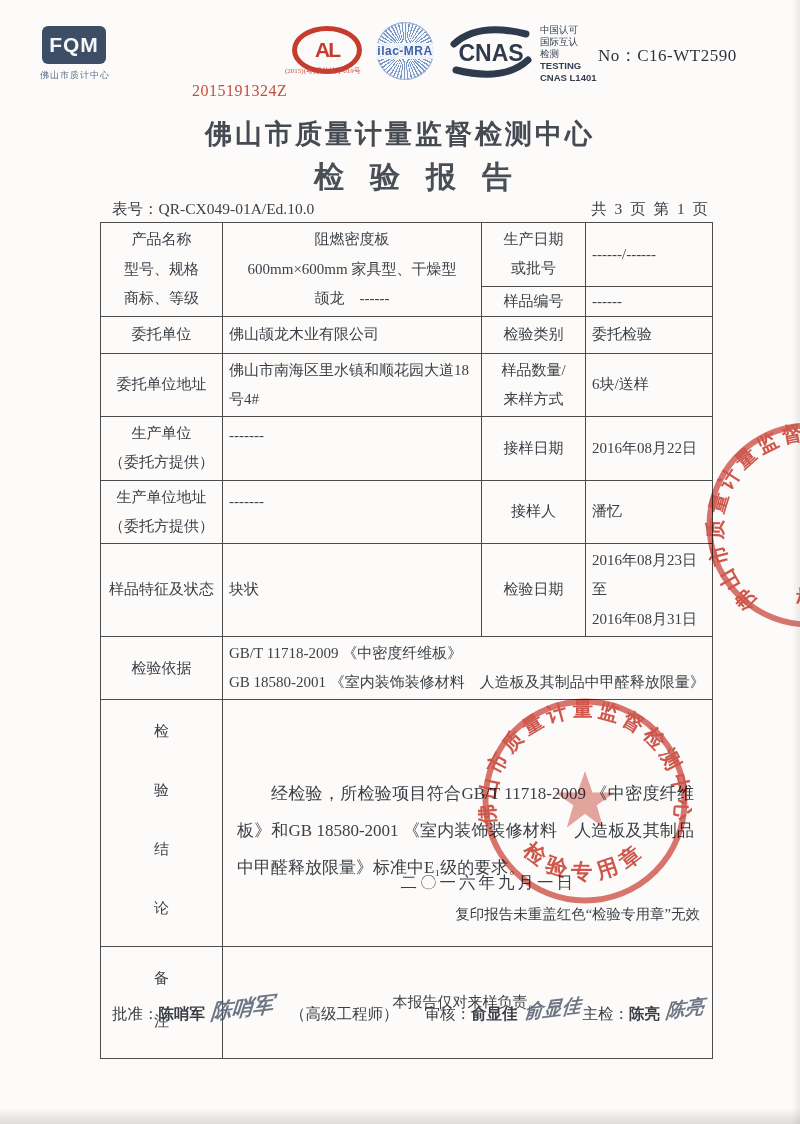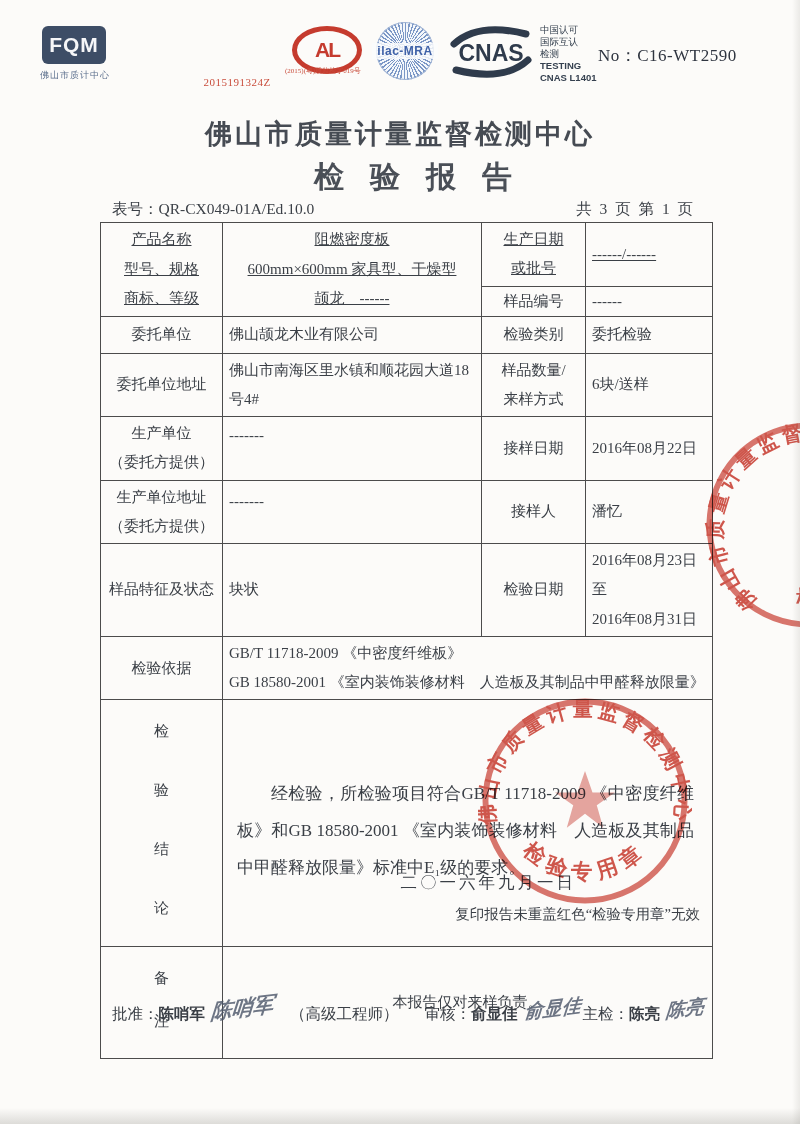--- a/index.html
+++ b/index.html
@@ -22,22 +22,22 @@
   .fqm{position:absolute;left:42px;top:26px;width:64px;height:38px;
     background:#3d4d66;border-radius:6px;display:flex;align-items:center;justify-content:center;}
   .fqm span{color:#f5f6f8;font-weight:bold;font-size:21px;font-family:"Liberation Sans",sans-serif;letter-spacing:1px;}
   .fqm-cap{position:absolute;left:28px;top:69px;width:94px;text-align:center;
     font-size:9px;color:#5a6e8c;letter-spacing:1px;}
   .ringlogo{position:absolute;border:5px solid #c53b2e;border-radius:50%;
     display:flex;align-items:center;justify-content:center;color:#c53b2e;
     font-family:"Liberation Sans",sans-serif;font-weight:bold;}
   .cma{left:200px;top:26px;width:66px;height:38px;font-size:22px;letter-spacing:0px;}
   .cal{left:292px;top:26px;width:60px;height:38px;font-size:21px;letter-spacing:-2px;}
-  .cma-num{position:absolute;left:192px;top:76px;width:90px;text-align:center;
-    font-size:11px;color:#c94d3c;letter-spacing:0.5px;}
+  .cma-num{position:absolute;left:192px;top:82px;width:90px;text-align:center;
+    font-size:16px;color:#c94d3c;letter-spacing:0.5px;}
   .cal-cap{position:absolute;left:285px;top:66px;width:80px;text-align:left;
     font-size:7px;color:#c94d3c;}
   .ilac{position:absolute;left:376px;top:22px;width:58px;height:58px;border-radius:50%;
     background:repeating-conic-gradient(from 0deg,#7b97c6 0deg 3deg,#f4f7fb 3deg 7.5deg);
     box-shadow:inset 0 0 0 1px #9fb3d4;}
   .ilac-band{position:absolute;left:-4px;top:21px;width:66px;height:16px;
     background:rgba(250,251,253,.82);display:flex;align-items:center;justify-content:center;}
   .ilac-band span{font-size:12px;color:#3f62a8;font-weight:bold;font-family:"Liberation Sans",sans-serif;letter-spacing:0.5px;}
   .cnas{position:absolute;left:448px;top:24px;width:86px;height:56px;}
   .cnas-cap{position:absolute;left:540px;top:24px;font-family:"Liberation Sans",sans-serif;
@@ -45,30 +45,30 @@
   .cnas-cap .b{font-weight:bold;}
   .report-no{position:absolute;left:598px;top:44px;font-size:17px;color:#2f3540;letter-spacing:0.5px;text-align:center;}
 
   
   .org-title{position:absolute;left:0;top:116px;width:800px;text-align:center;
     font-size:27px;font-weight:600;color:#464b53;letter-spacing:3px;}
   .report-title{position:absolute;left:26px;top:157px;width:800px;text-align:center;
     font-size:30px;font-weight:600;color:#4a4f57;letter-spacing:26px;}
   .form-line{position:absolute;left:0;top:199px;width:800px;font-size:15.5px;color:#3a3f46;}
   .form-no{position:absolute;left:112px;}
-  .pagination{position:absolute;right:105px;letter-spacing:2px;}
+  .pagination{position:absolute;right:90px;letter-spacing:2px;}
 
   
   .tbl-wrap{position:absolute;left:100px;top:222px;width:612px;}
   table.rpt{border-collapse:collapse;table-layout:fixed;width:612px;}
   table.rpt td{border:1px solid #4c4c4c;font-size:15px;color:#3a3f46;
     vertical-align:middle;padding:2px 6px;overflow:hidden;}
   td.lab{text-align:center;}
   td.val{text-align:left;padding-left:10px;}
-  .r1a{height:58px;text-decoration:underline;} .r1b{height:30px;} .r2{height:37px;} .r3{height:60px;}
+  .r1a{height:58px;} .r1b{height:30px;} .r2{height:37px;} .r3{height:60px;}
   .r4{height:50px;} .r5{height:55px;} .r6{height:45px;} .r7{height:63px;}
   .r8{height:245px;} .r9{height:112px;}
   .multiline div{line-height:1.95;}
   .center-lines div{line-height:1.95;text-align:center;}
   .vlabel{display:flex;flex-direction:column;align-items:center;justify-content:space-between;}
   .vlabel-concl{height:196px;margin:20px 0 26px;}
   .vlabel-rem{height:62px;margin:10px 0 16px;}
   .basis-lines div{line-height:1.95;font-family:Liberation Serif, serif;}
   .concl-cell{position:relative;vertical-align:top;}
   .concl-text{margin:16px 12px 0 8px;text-indent:2em;line-height:2.15;

